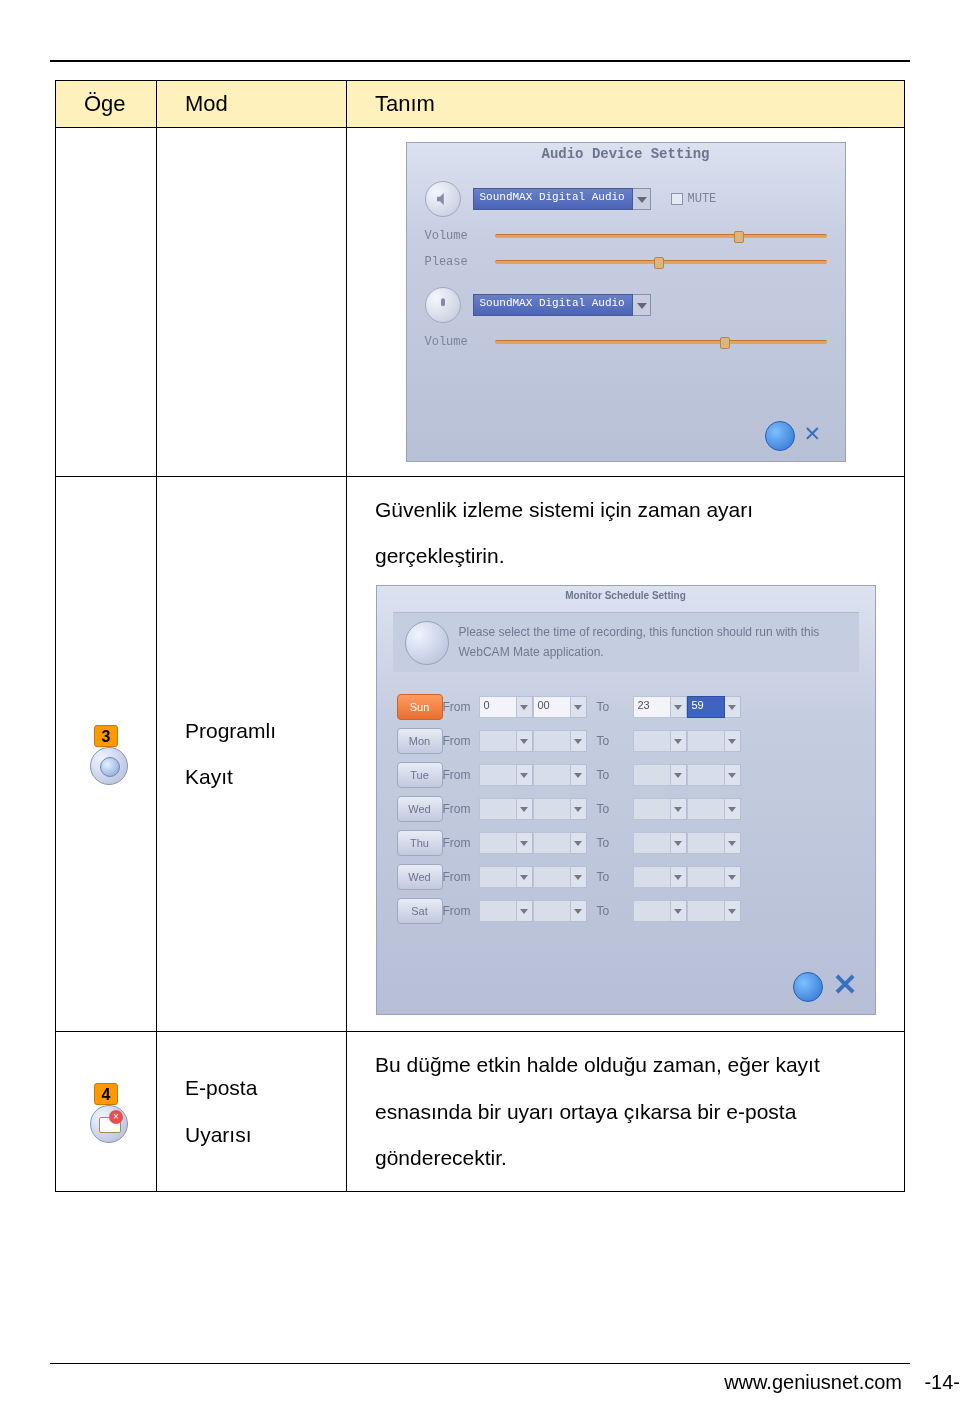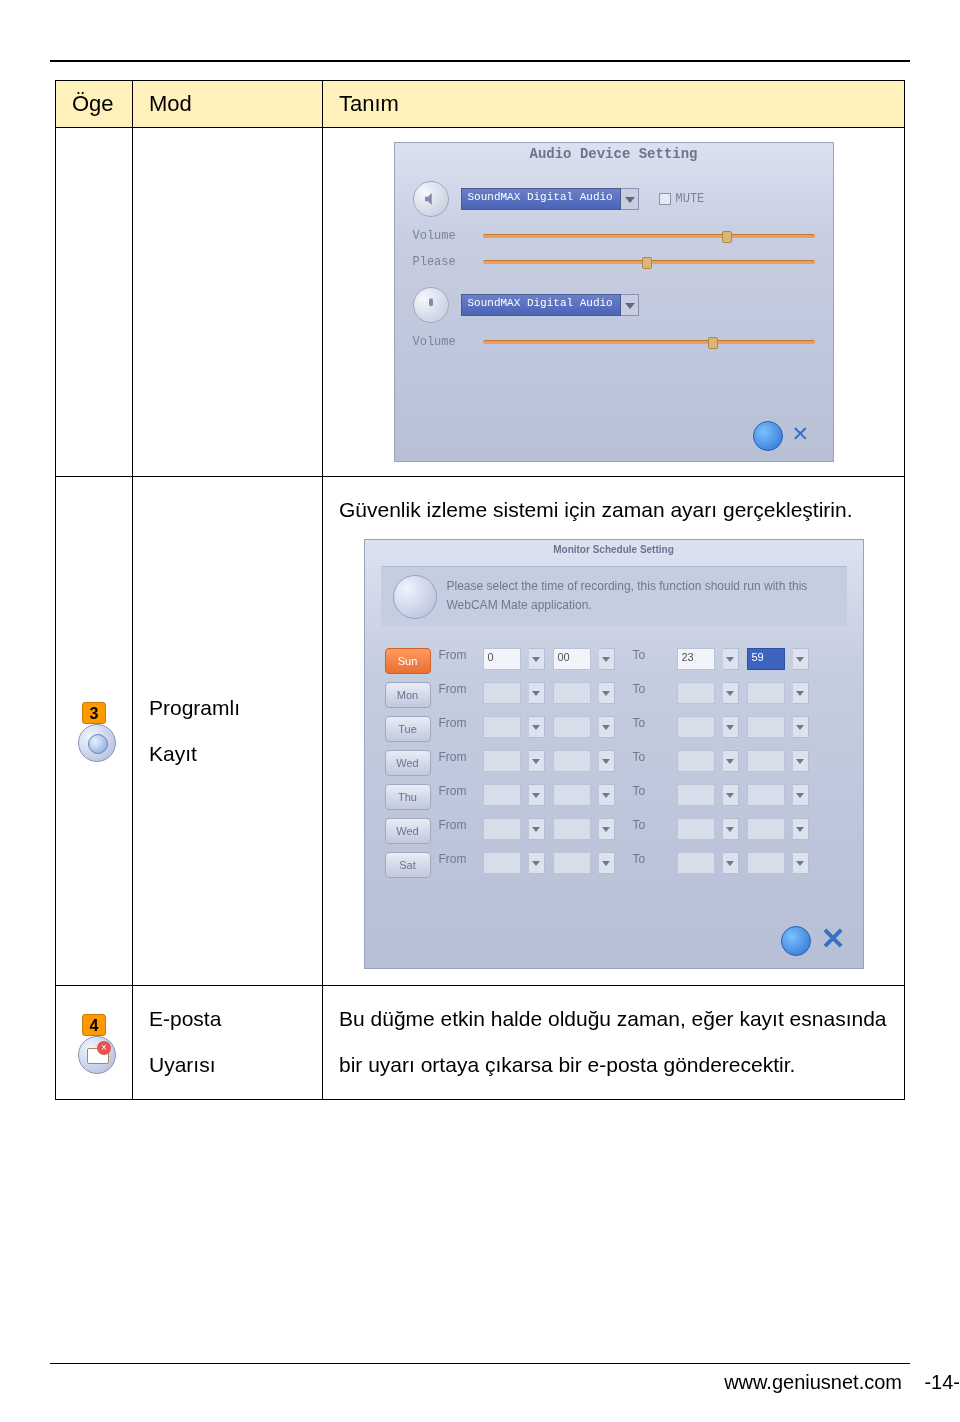--- a/index.html
+++ b/index.html
@@ -29,21 +29,21 @@
     border-top: 2.5px solid #000;
   }
   .main-table {
     position: absolute;
     top: 80px; left: 55px;
     width: 850px;
     border-collapse: collapse;
   }
   .main-table td, .main-table th {
     border: 1.5px solid #000;
-    padding: 10px 16px;
+    padding: 10px 28px;
     vertical-align: middle;
     text-align: left;
     font-weight: normal;
   }
   .main-table th {
     background: #fff1bb;
     font-size: 22px;
   }
   .col-icon { width: 60px; }
   .col-mode { width: 190px; }
@@ -184,21 +184,21 @@
     border-top: 1px solid #b0b8ce;
     font-size: 12px; line-height: 1.6;
   }
   .sched-clock-icon {
     position: absolute; left: 12px; top: 8px;
     width: 44px; height: 44px; border-radius: 50%;
     background: radial-gradient(circle at 30% 30%, #f0f4ff, #b0bad6);
     border: 1px solid #97a2c0;
   }
   .sched-rows { position: absolute; top: 100px; left: 20px; right: 20px; }
-  .day-row { display: flex; align-items: flex-start; gap: 8px; margin: 8px 0; }
+  .day-row { display: flex; align-items: center; margin: 8px 0; }
   .day-btn {
     width: 46px; height: 26px;
     background: linear-gradient(#e8ecf6, #c2c9dd);
     border: 1px solid #a0a8c0;
     border-radius: 4px;
     font-size: 11px; color: #6a7490;
     text-align: center; line-height: 24px;
   }
   .day-btn.active { background: linear-gradient(#ff9a60, #e87030); color: #fff; border-color: #d06028; }
   .tlabel { font-size: 12px; color: #6f7992; width: 36px; }

